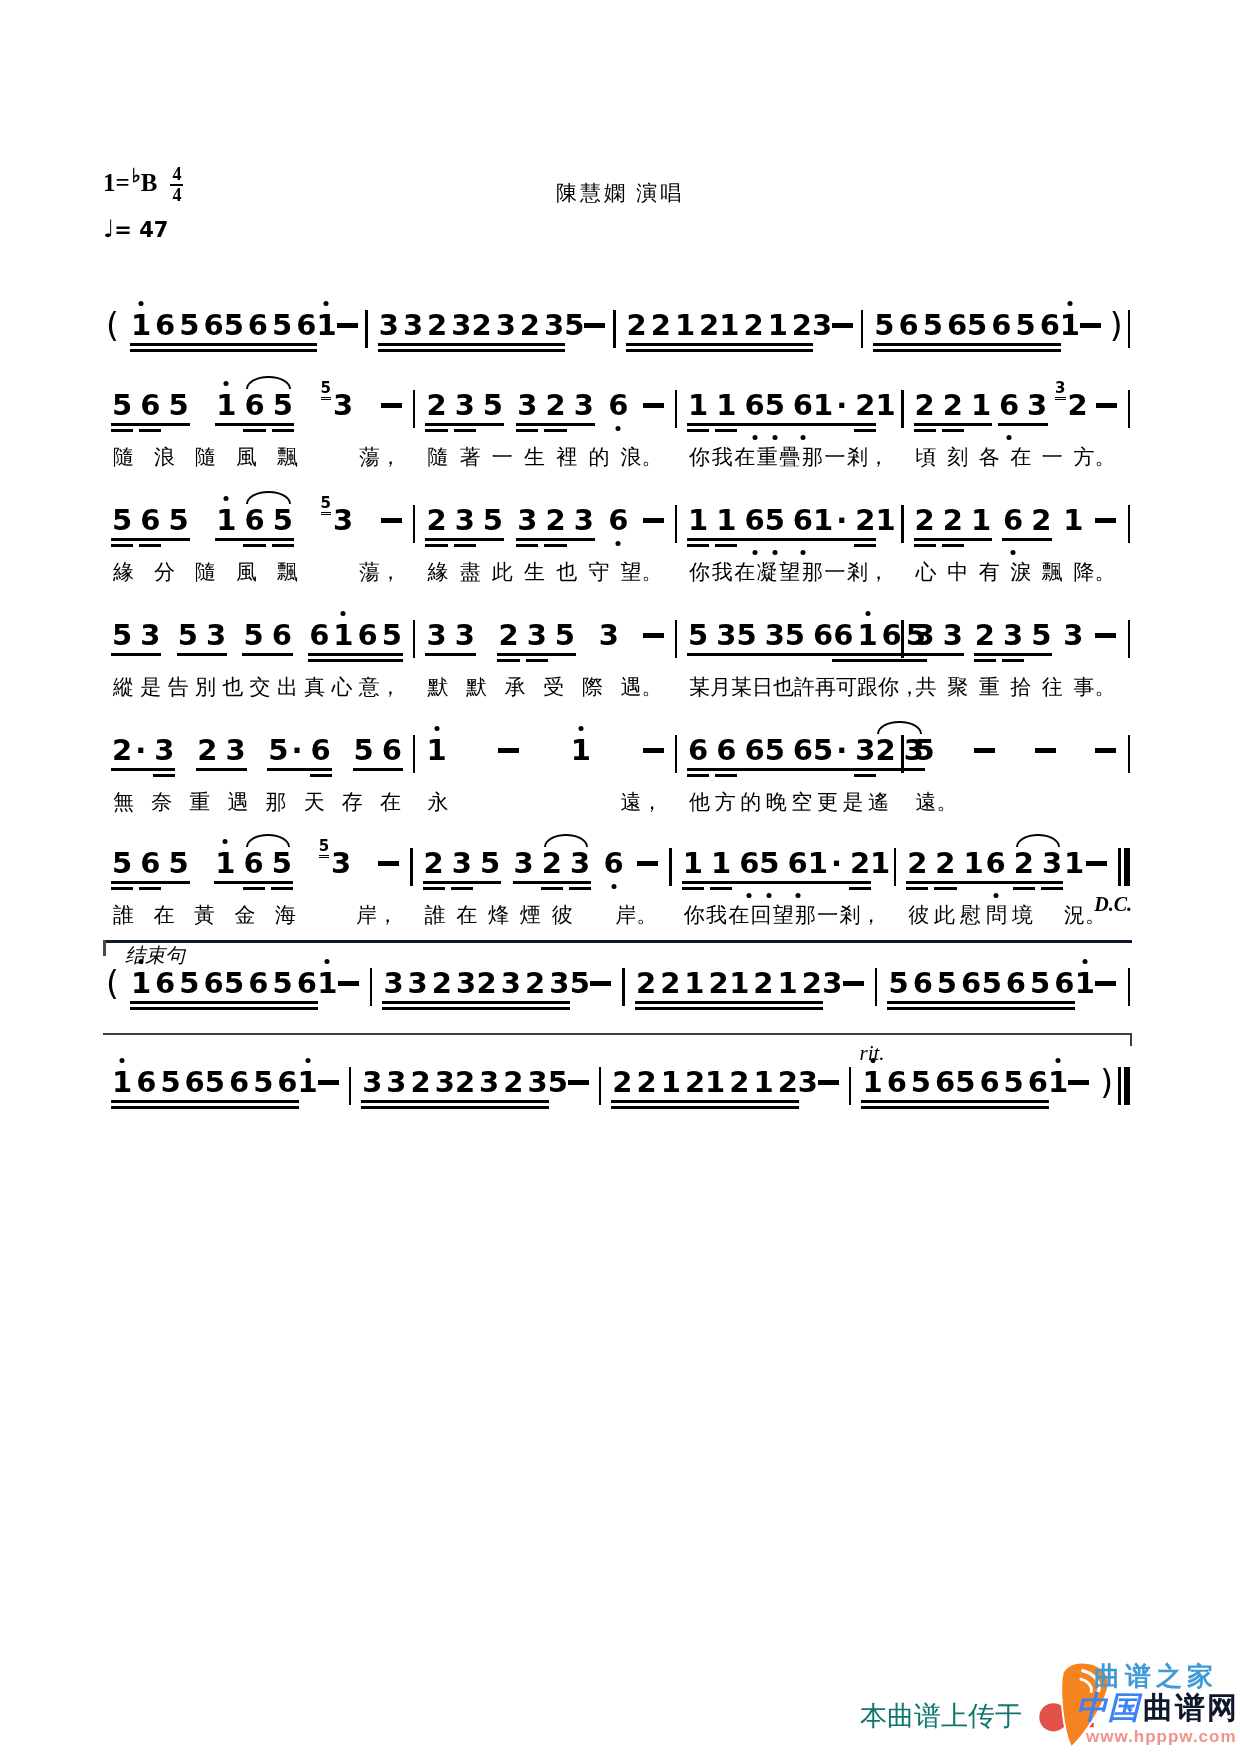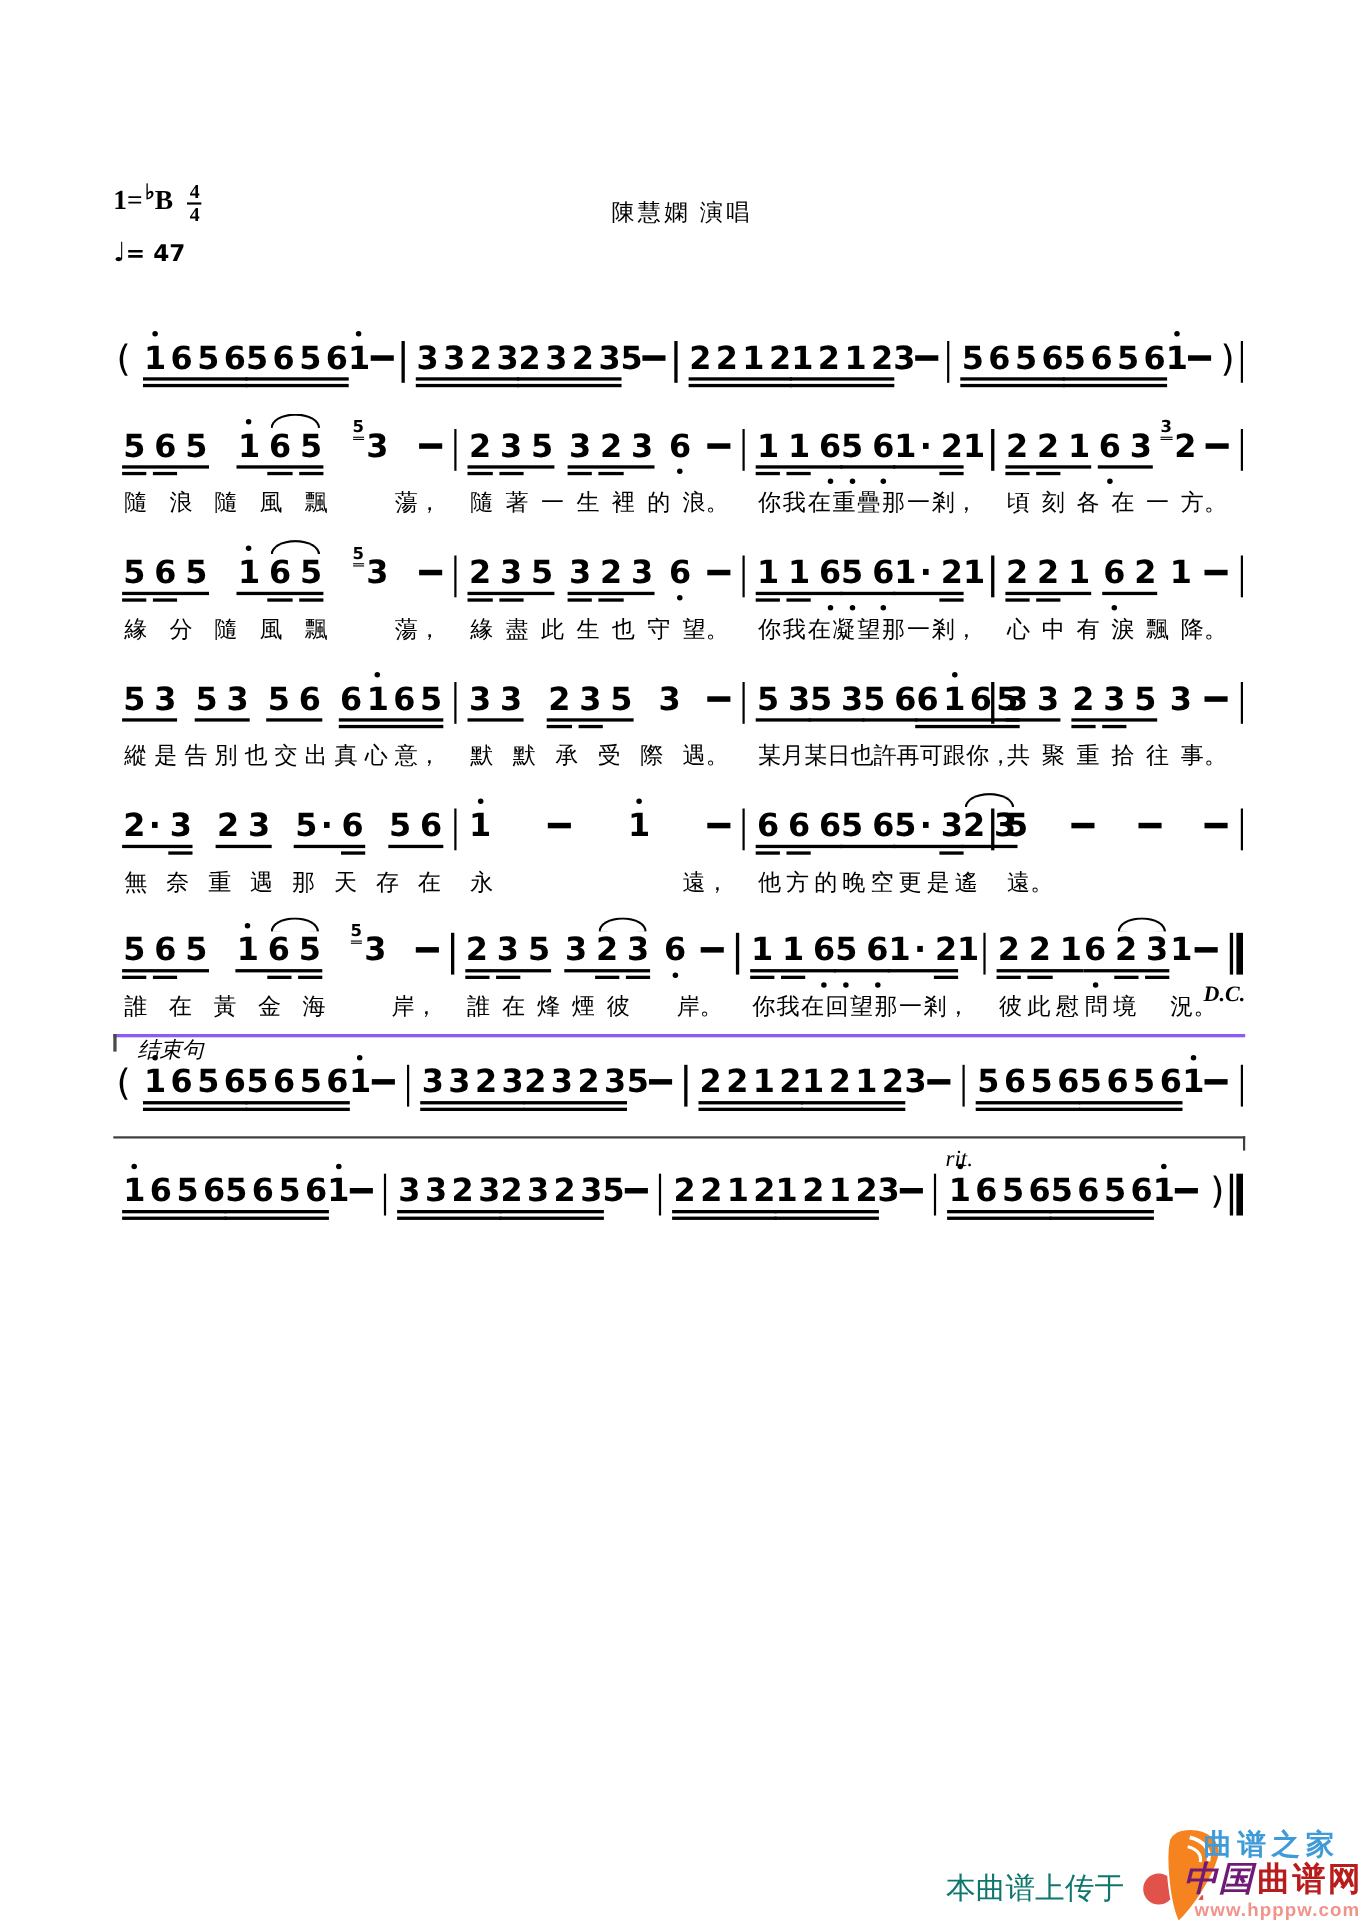--- a/index.html
+++ b/index.html
@@ -74,21 +74,21 @@
   .slurw::before {
     content:""; position:absolute; left:2px; right:2px; top:-14px; height:11px;
     border:2.5px solid #000; border-bottom:none;
     border-radius:50% 50% 0 0 / 100% 100% 0 0;
   }
   .grace { font:700 15px/15px "DejaVu Sans", sans-serif; position:relative; top:-9px;
            margin-right:2px; border-bottom:3px double #000; padding-bottom:1px; }
   .mlabel { position:absolute; bottom:calc(100% + 3px); left:6px;
             font:italic 400 21px/22px "Liberation Serif", serif;text-align:right; }
   .dc { position:absolute; right:0; top:45px; font:italic 700 20px/22px "Liberation Serif", serif; }
-  .br { position:absolute; left:0; right:0; top:-28px; height:16px; border-top:3px solid #8b5cf6; }
+  .br { position:absolute; left:0; right:0; top:-28px; height:16px; border-top:3px solid #0f172a; }
   .br.tl::before { content:""; position:absolute; left:0; top:-3px; height:16px;
                    border-left:3px solid #4a4a4a; }
   .br.tr { top:-34px; border-top:2.5px solid #3d3d3d; }
   .br.tr::after { content:""; position:absolute; right:0; top:-2px; height:13px;
                   border-right:2.5px solid #3d3d3d; }
   .brlabel { position:absolute; left:22px; top:1px;
              font:italic 400 20px/22px "Liberation Serif", serif; }
   
   .footer { position:absolute; top:1660px; right:2px; height:94px;
             display:flex; align-items:flex-end; }
@@ -1666,19 +1666,19 @@
         <circle cx="27" cy="61" r="15" fill="#e0524a"></circle>
         <rect x="37" y="49" width="33" height="4.5" fill="#e0524a"></rect>
         <rect x="37" y="58" width="33" height="4.5" fill="#e0524a"></rect>
         <rect x="37" y="67" width="33" height="4.5" fill="#e0524a"></rect>
         <path d="M53,3 C74,1 90,14 85,31 C79,52 60,80 46,93 C37,75 33,31 37,13 C41,6 46,4 53,3 Z" fill="#f5831f" stroke="#ffffff" stroke-width="2"></path>
         <path d="M57,11 C70,14 78,23 75,34" stroke="#ffffff" stroke-width="3.5" fill="none"></path>
         <path d="M55,20 C64,22 69,28 67,35" stroke="#ffffff" stroke-width="3" fill="none"></path>
       </svg>
       <div class="l1" style="color: rgb(63, 154, 216);">曲谱之家</div>
       <div class="l2">
-        <span class="cn" style="color: #701a75;">中国</span><span class="net" style="color: #b91c1c;">曲谱网</span>
+        <span class="cn" style="color: #3b82f6;">中国</span><span class="net" style="color: #0f172a;">曲谱网</span>
       </div>
       <div class="l3" style="color: rgb(240, 147, 139);">www.hpppw.com</div>
     </div>
   </div>
 
 </div>
 
 </body></html>

